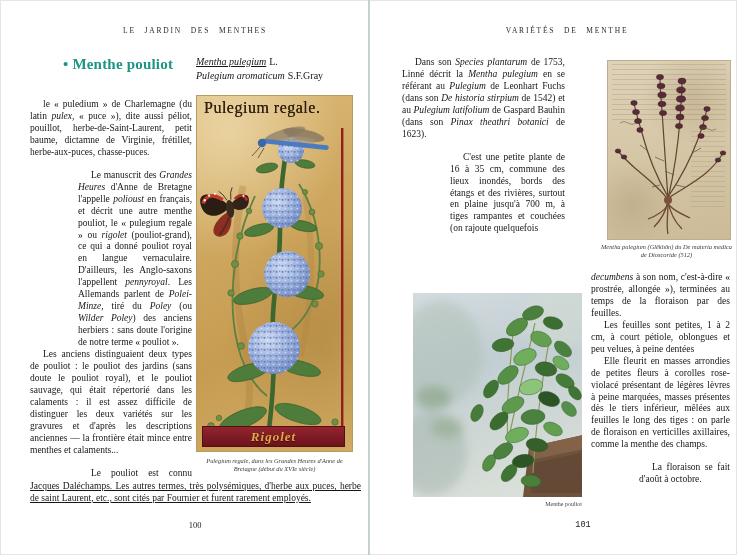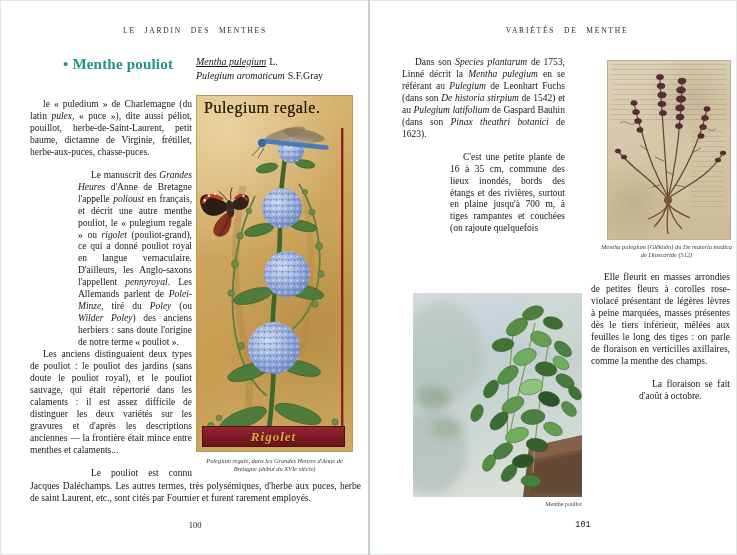--- a/index.html
+++ b/index.html
@@ -28,21 +28,21 @@
   .sp-underline{text-decoration:underline;}
   .sp-auth{margin-left:3px;}
 
   .body-text{font-size:9.5px;line-height:11.95px;text-align:justify;}
   .body-text p{margin:0;text-indent:13px;}
   .body-text p.gap{margin-top:11px;margin-left:48px;}
   .body-text p.noindent{text-indent:0;}
   .seg-it{font-style:italic;}
 
   .lp-col1{left:30px;top:99px;width:162px;height:381px;overflow:hidden;}
-  .lp-footer{left:30px;top:481px;width:331px;font-size:9.5px;line-height:11.95px;text-align:justify;}
+  .lp-footer{left:30px;top:481px;width:331px;font-size:9.5px;line-height:11.95px;text-align:justify;text-decoration:underline;}
   .rp-col1{left:402px;top:57px;width:163px;height:233px;overflow:hidden;}
   .rp-col2{left:591px;top:272px;width:139px;height:243px;overflow:hidden;}
 
   .pagenum{top:520px;font-size:8.5px;text-align:center;color:#222;}
   .pn-left{left:30px;width:330px;}
   .pn-right{left:418px;width:330px;font-family:Liberation Mono, monospace;}
 
   .caption{font-size:6.4px;font-style:italic;color:#3a3a3a;text-align:center;line-height:8px;}
   .lp-caption{left:196px;top:457px;width:157px;}
   .dio-caption{left:600px;top:243px;width:133px;}
@@ -279,20 +279,22 @@
       <path d="M61,144 C66,150 74,153 82,157"></path>
     </g>
     <circle cx="60" cy="139" r="4" fill="#7a5238"></circle>
     <path d="M12,62 q4,-3 8,0 q4,3 8,0" stroke="#6b5a3c" stroke-width=".8" fill="none" opacity=".7"></path>
     <path d="M92,68 q4,-3 8,0 q4,3 8,0" stroke="#6b5a3c" stroke-width=".8" fill="none" opacity=".7"></path>
   </svg>
 </div>
 <div class="abs caption dio-caption">Mentha pulegium (Glêkhôn) du De materia medica de Dioscoride (512)</div>
 
 <div class="abs body-text rp-col2">
+  <p class="noindent"><span class="seg-it">decumbens</span><span> à son nom, c'est-à-dire « prostrée, allongée »), terminées au temps de la floraison par des feuilles.</span></p>
+  <p><span>Les feuilles sont petites, 1 à 2 cm, à court pétiole, oblongues et peu velues, à peine dentées</span></p>
   <p><span>Elle fleurit en masses arrondies de petites fleurs à corolles rose-violacé présentant de légères lèvres à peine marquées, masses présentes dès le tiers inférieur, mêlées aux feuilles le long des tiges : on parle de floraison en verticilles axillaires, comme la menthe des champs.</span></p>
   <p class="gap"><span>La floraison se fait d'août à octobre.</span></p>
 </div>
 
 <div class="abs photo">
   <svg width="169" height="204" viewBox="0 0 169 204">
     <defs>
         <filter id="pb" x="-50%" y="-50%" width="200%" height="200%">
           <feGaussianBlur stdDeviation="5"></feGaussianBlur>
         </filter>

